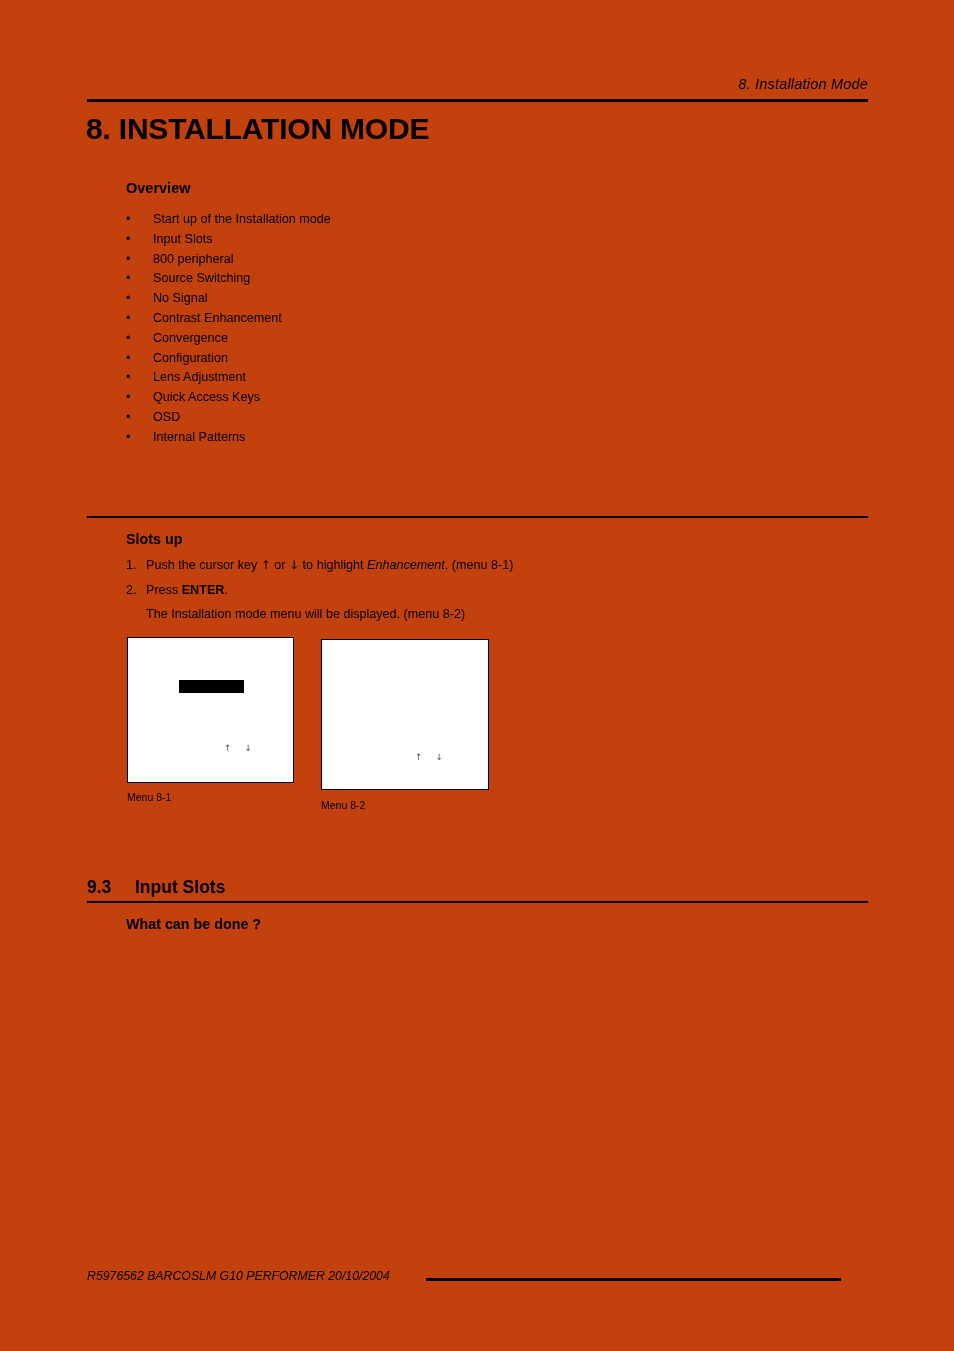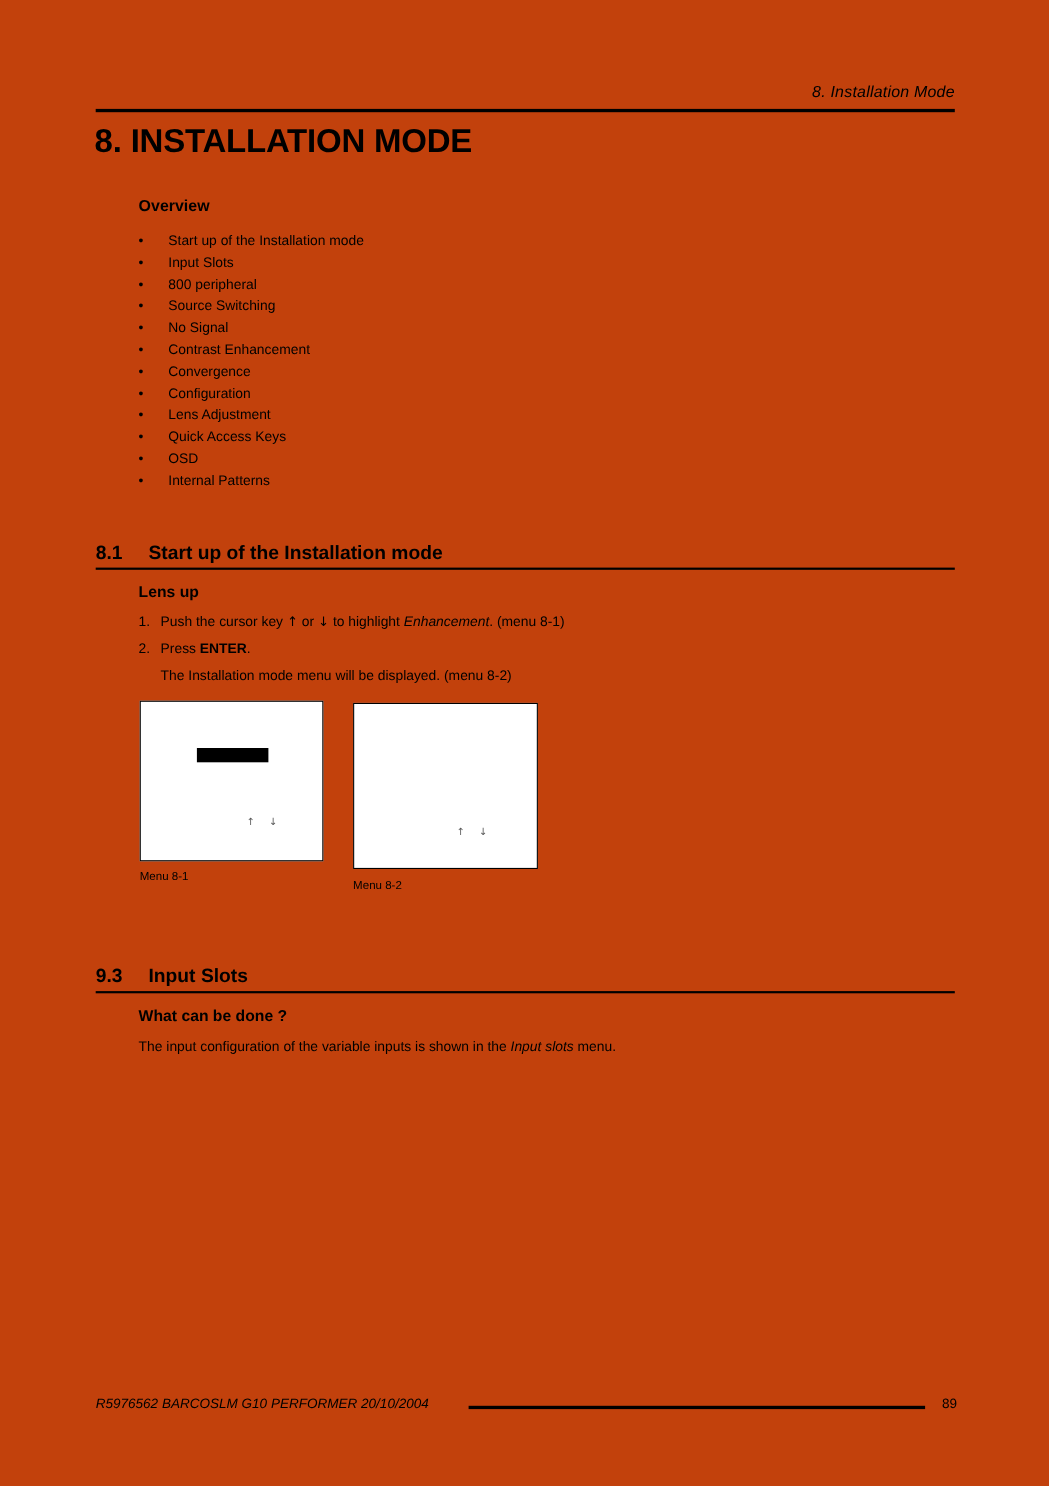--- a/index.html
+++ b/index.html
@@ -253,26 +253,23 @@
     <div class="overview-item">
       <span class="bullet">•</span>
       <span class="txt">OSD</span>
     </div>
     <div class="overview-item">
       <span class="bullet">•</span>
       <span class="txt">Internal Patterns</span>
     </div>
   </div>
 
-  <div class="sec-head" style="left:87px; top:492px;">
-    <span class="num">8.1</span><span>Start up of the Installation mode</span>
-  </div>
   <div class="sec-rule" style="top:516px;"></div>
 
-  <div class="sub-head" style="top:531px;">Lens up</div>
+  <div class="sub-head" style="top:531px;">Slots up</div>
 
   <div class="step" style="left:126px; top:557px;">
     <span class="marker">1.</span>
     <span class="content"><span>Push the cursor key </span><span class="arrow-g">↑</span><span> or </span><span class="arrow-g">↓</span><span> to highlight </span><i class="it">Enhancement</i><span>.  (menu 8-1)</span></span>
   </div>
 
   <div class="step" style="left:126px; top:582px;">
     <span class="marker">2.</span>
     <span class="content"><span>Press </span><b class="bd">ENTER</b><span>.</span></span>
   </div>
@@ -290,19 +287,17 @@
   </div>
   <div class="menu-caption" style="left:321px; top:799px;">Menu 8-2</div>
 
   <div class="sec-head" style="left:87px; top:877px;">
     <span class="num">9.3</span><span>Input Slots</span>
   </div>
   <div class="sec-rule" style="top:901px;"></div>
 
   <div class="sub-head" style="top:916px;">What can be done ?</div>
 
-  <div class="body-text" style="left:126px; top:943px;"><span>The input configuration of the variable inputs is shown in the </span><i class="it">Input slots</i><span> menu.</span></div>
 
   <div class="footer-text">R5976562  BARCOSLM G10 PERFORMER  20/10/2004</div>
   <div class="footer-rule"></div>
-  <div class="footer-page">89</div>
 
 </div>
 
 </body></html>

